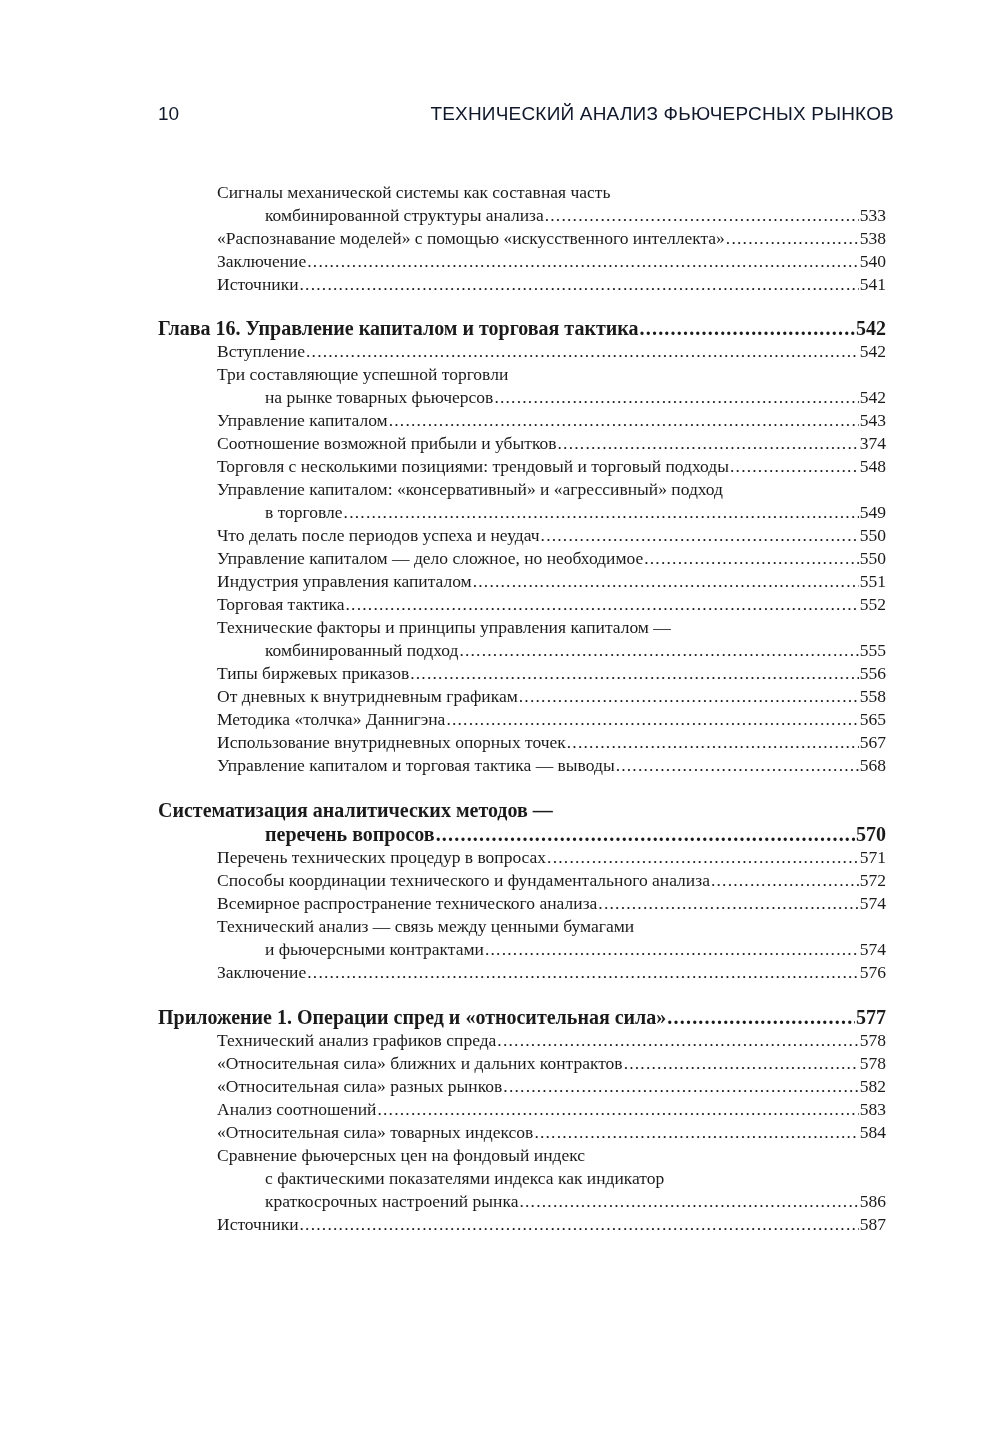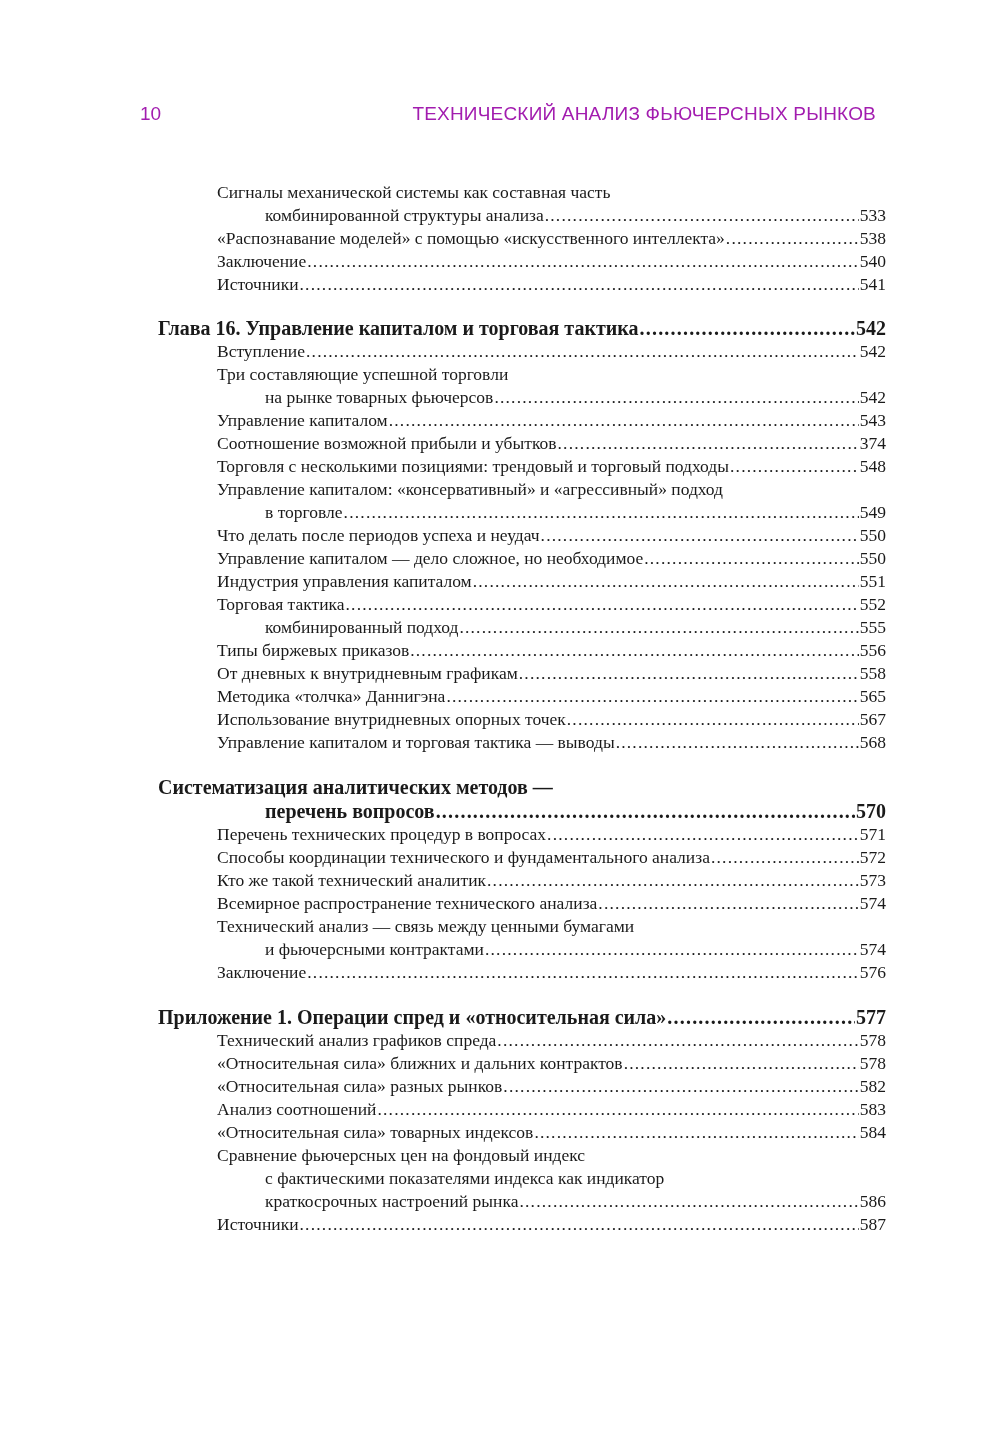--- a/index.html
+++ b/index.html
@@ -1,19 +1,19 @@
 <!DOCTYPE html>
 <html><head>
 <meta charset="utf-8">
 <style>
   html, body { margin: 0; padding: 0; background: #ffffff; }
   body { width: 1000px; height: 1441px; position: relative; overflow: hidden;
          font-family: "Liberation Serif", "DejaVu Serif", serif; color: #1a1a1a; }
-  .header { position: absolute; top: 103px; left: 140px; width: 736px; height: 30px;
-            font-family: "Liberation Sans", "DejaVu Sans", sans-serif; font-size: 19px; color: #a21caf; }
+  .header { position: absolute; top: 103px; left: 158px; width: 736px; height: 30px;
+            font-family: "Liberation Sans", "DejaVu Sans", sans-serif; font-size: 19px; color: #0f172a; }
   .header .pnum { position: absolute; left: 0; top: 0; }
   .header .title { position: absolute; right: 0; top: 0; letter-spacing: 0.2px; }
   .toc { position: absolute; top: 181px; left: 158px; width: 728px; }
   .line { display: flex; align-items: baseline; height: 23px; line-height: 23px; font-size: 17.5px;
           white-space: nowrap; }
   .line.l1 { padding-left: 59px; }
   .line.l2 { padding-left: 107px; }
   .line.h { font-weight: bold; font-size: 20px; height: 24px; line-height: 24px; }
   .line.h2 { font-weight: bold; font-size: 20px; padding-left: 107px; height: 24px; line-height: 24px; }
   .line .t { flex: 0 0 auto; }
@@ -113,20 +113,23 @@
   <div class="line l1">
     <span class="t">Индустрия управления капиталом</span>
     <span class="dots"></span>
     <span class="p">551</span>
   </div>
   <div class="line l1">
     <span class="t">Торговая тактика</span>
     <span class="dots"></span>
     <span class="p">552</span>
   </div>
+  <div class="line l1">
+    <span class="t">Технические факторы и принципы управления капиталом —</span>
+  </div>
   <div class="line l2">
     <span class="t">комбинированный подход</span>
     <span class="dots"></span>
     <span class="p">555</span>
   </div>
   <div class="line l1">
     <span class="t">Типы биржевых приказов</span>
     <span class="dots"></span>
     <span class="p">556</span>
   </div>
@@ -165,25 +168,20 @@
     <span class="t">Перечень технических процедур в вопросах</span>
     <span class="dots"></span>
     <span class="p">571</span>
   </div>
   <div class="line l1">
     <span class="t">Способы координации технического и фундаментального анализа</span>
     <span class="dots"></span>
     <span class="p">572</span>
   </div>
   <div class="line l1">
-    <span class="t">Кто же такой технический аналитик</span>
-    <span class="dots"></span>
-    <span class="p">573</span>
-  </div>
-  <div class="line l1">
     <span class="t">Всемирное распространение технического анализа</span>
     <span class="dots"></span>
     <span class="p">574</span>
   </div>
   <div class="line l1">
     <span class="t">Технический анализ — связь между ценными бумагами</span>
   </div>
   <div class="line l2">
     <span class="t">и фьючерсными контрактами</span>
     <span class="dots"></span>

